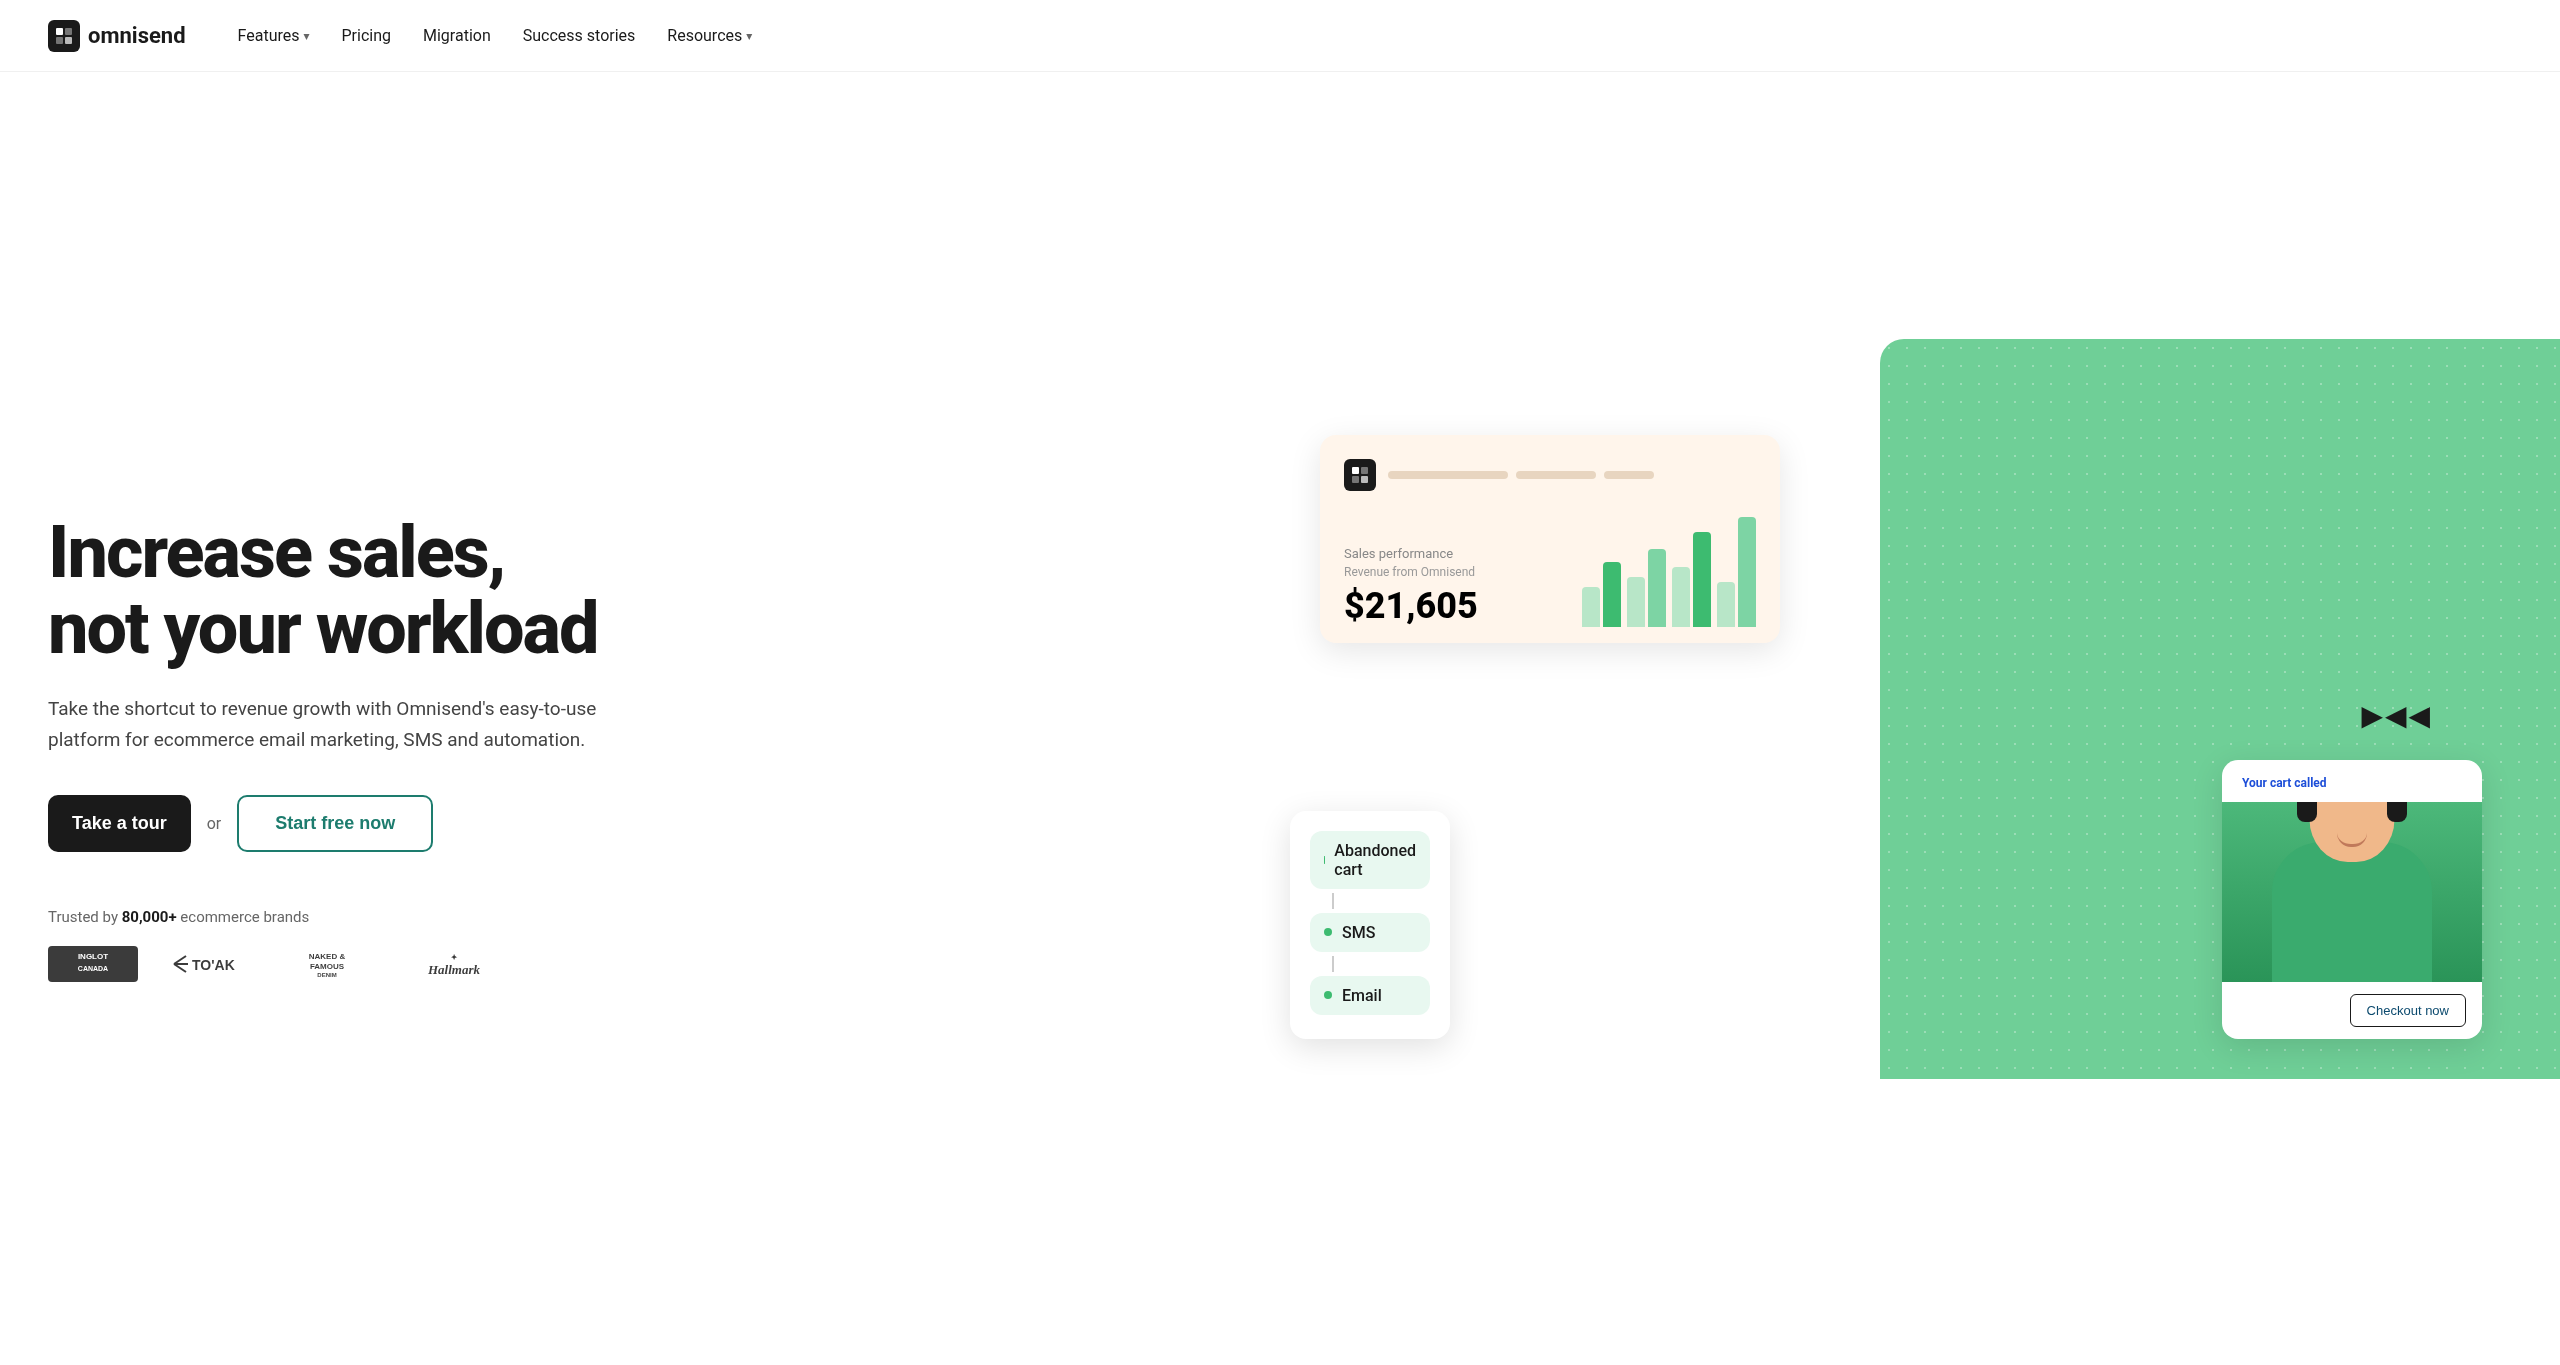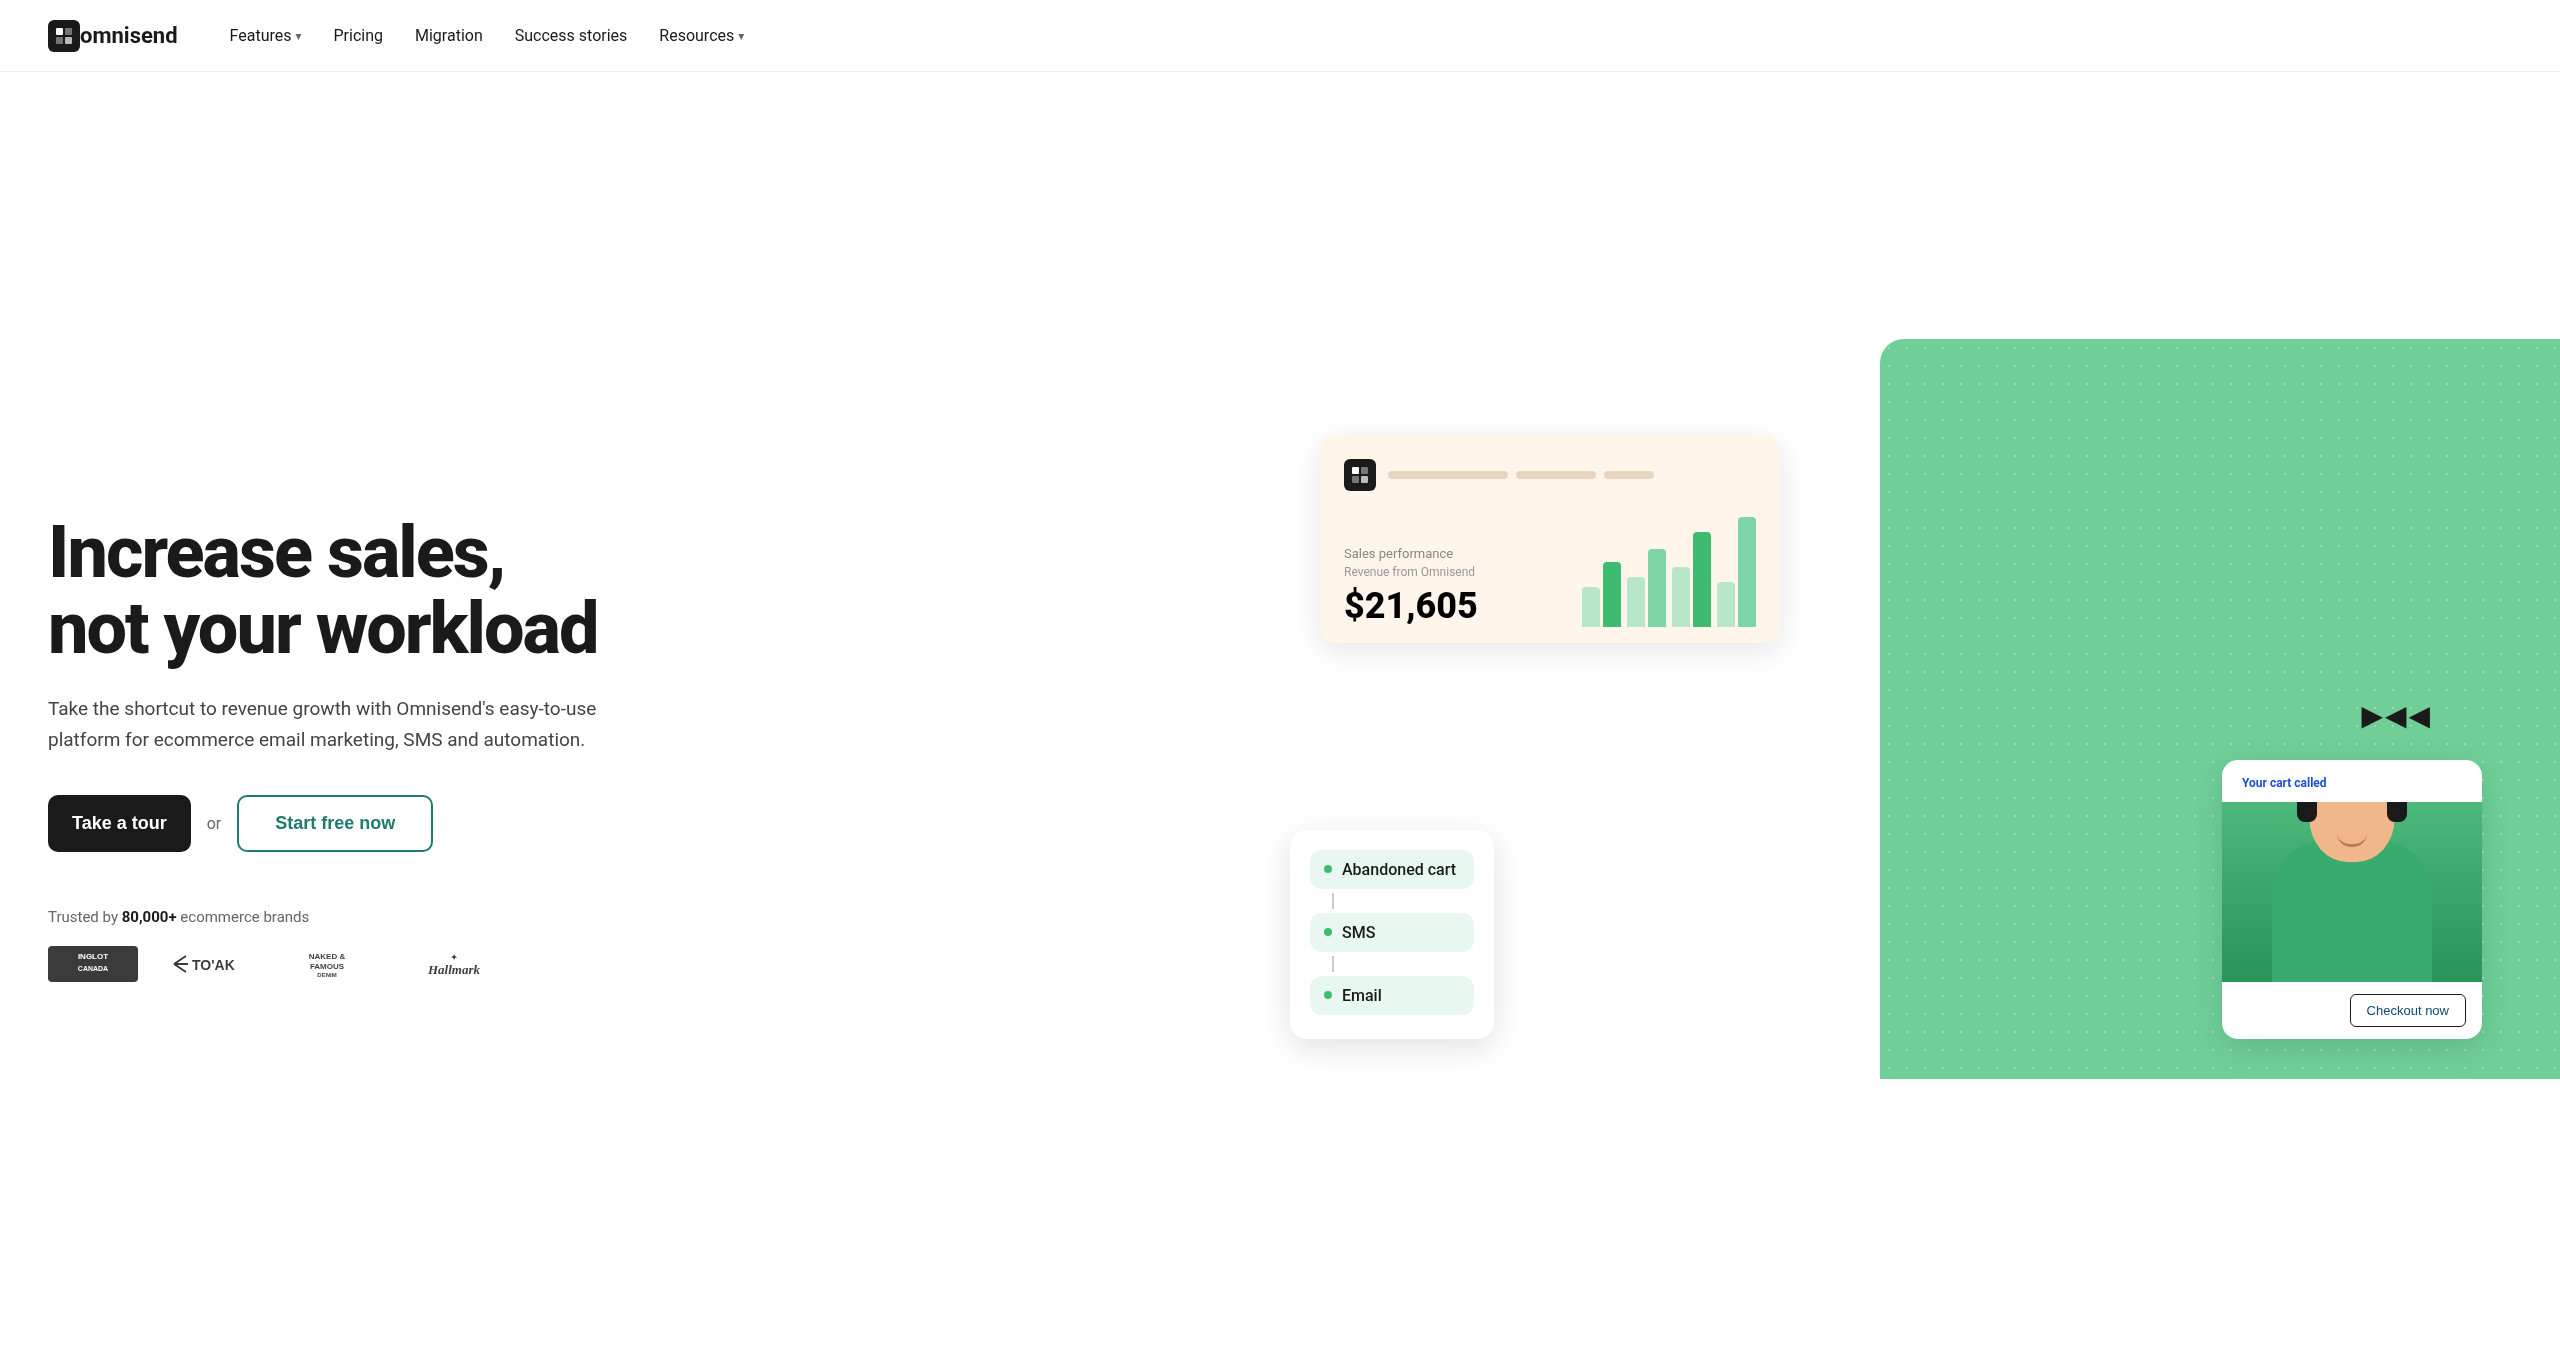--- a/index.html
+++ b/index.html
@@ -5,21 +5,21 @@
     * { margin: 0; padding: 0; box-sizing: border-box; }
     body { font-family: -apple-system, BlinkMacSystemFont, 'Segoe UI', Roboto, sans-serif; background: #fff; overflow-x: hidden; }
 
     
     .navbar {
       display: flex; align-items: center; justify-content: space-between;
       padding: 0 48px; height: 72px; border-bottom: 1px solid #f0f0f0;
       position: sticky; top: 0; background: #fff; z-index: 100;
     }
     .navbar-left { display: flex; align-items: center; gap: 40px; }
-    .logo { display: flex; align-items: center; font-size: 22px; font-weight: 700; color: #1a1a1a; text-decoration: none; }
+    .logo { display: flex; align-items: center; gap: 8px; font-size: 22px; font-weight: 700; color: #1a1a1a; text-decoration: none; }
     .logo-icon {
       width: 32px; height: 32px; background: #1a1a1a; border-radius: 6px;
       display: flex; align-items: center; justify-content: center;
     }
     .logo-icon svg { width: 20px; height: 20px; fill: white; }
     .nav-links { display: flex; align-items: center; gap: 8px; }
     .nav-link {
       font-size: 16px; color: #1a1a1a; text-decoration: none; padding: 8px 12px;
       border-radius: 6px; cursor: pointer; display: flex; align-items: center; gap: 4px;
     }
@@ -128,21 +128,21 @@
       width: 18px; border-radius: 4px 4px 0 0;
       background: #b8e6c8;
     }
     .bar.dark { background: #3dbb70; }
     .bar.mid { background: #7dd4a4; }
 
     
     .workflow-card {
       position: absolute; bottom: 60px; left: 10px;
       background: #fff; border-radius: 16px;
-      width: 204px; padding: 20px;
+      width: 160px; padding: 20px;
       box-shadow: 0 8px 32px rgba(0,0,0,0.12);
       z-index: 20;
     }
     .workflow-item {
       display: flex; align-items: center; gap: 10px;
       padding: 10px 14px; border-radius: 12px;
       font-size: 16px; font-weight: 500; color: #1a1a1a;
       margin-bottom: 4px; background: #e8f8f0;
     }
     .workflow-dot { width: 8px; height: 8px; border-radius: 50%; background: #3dbb70; }

